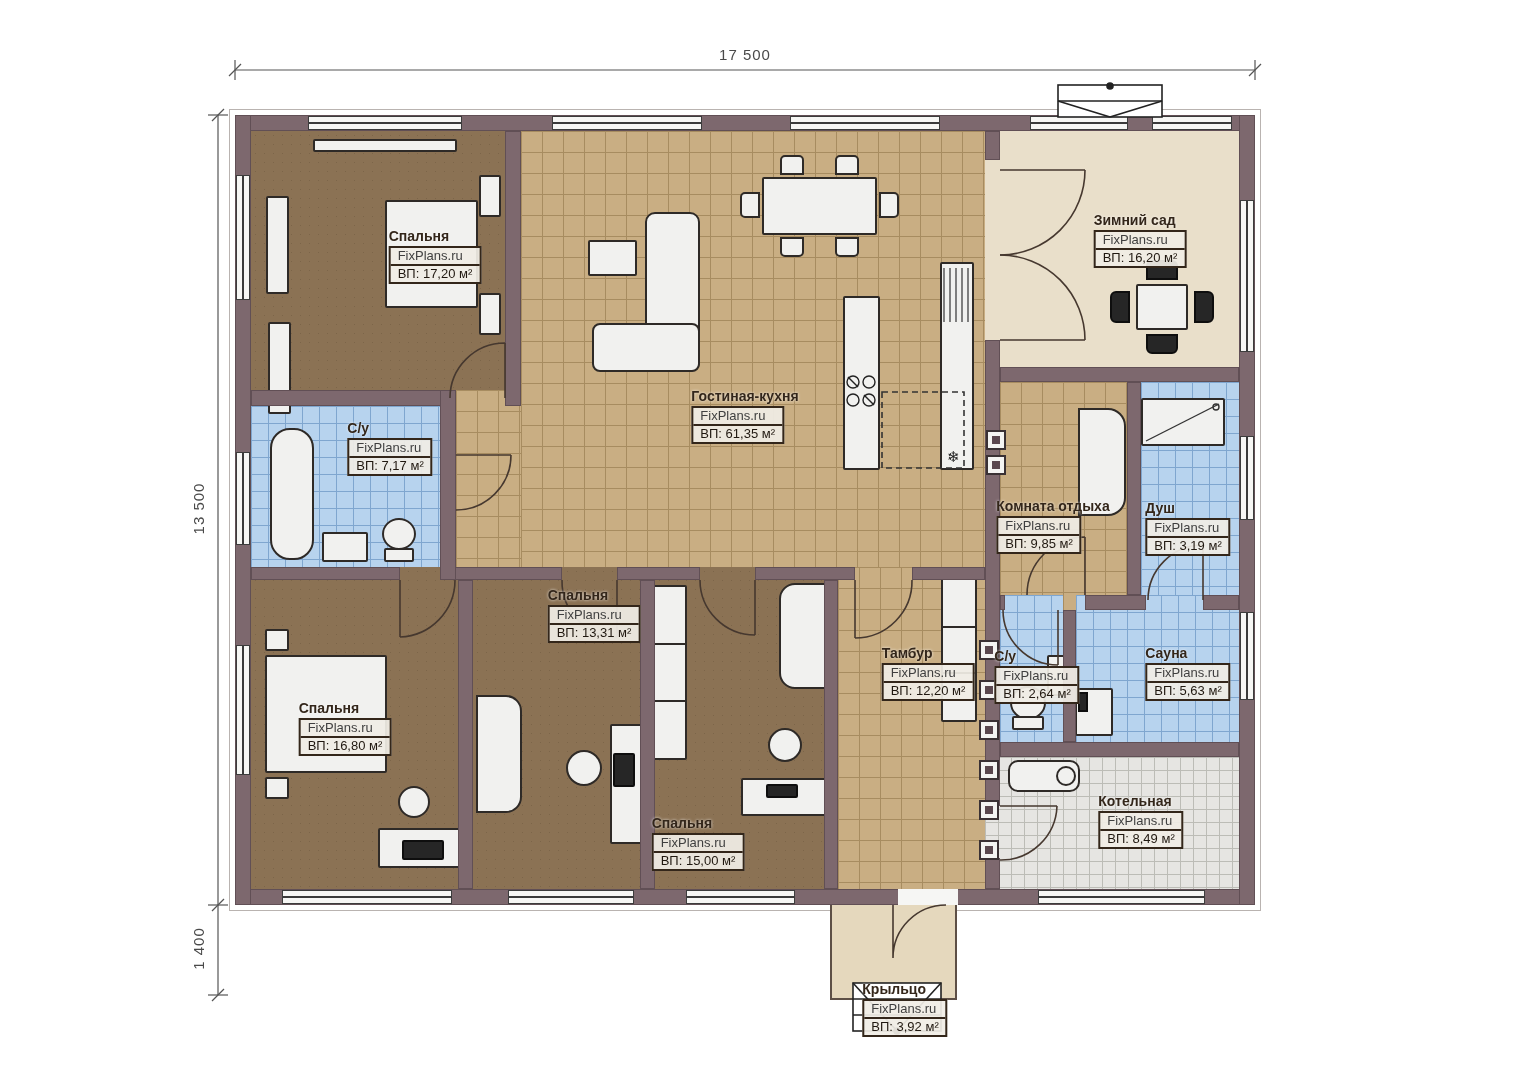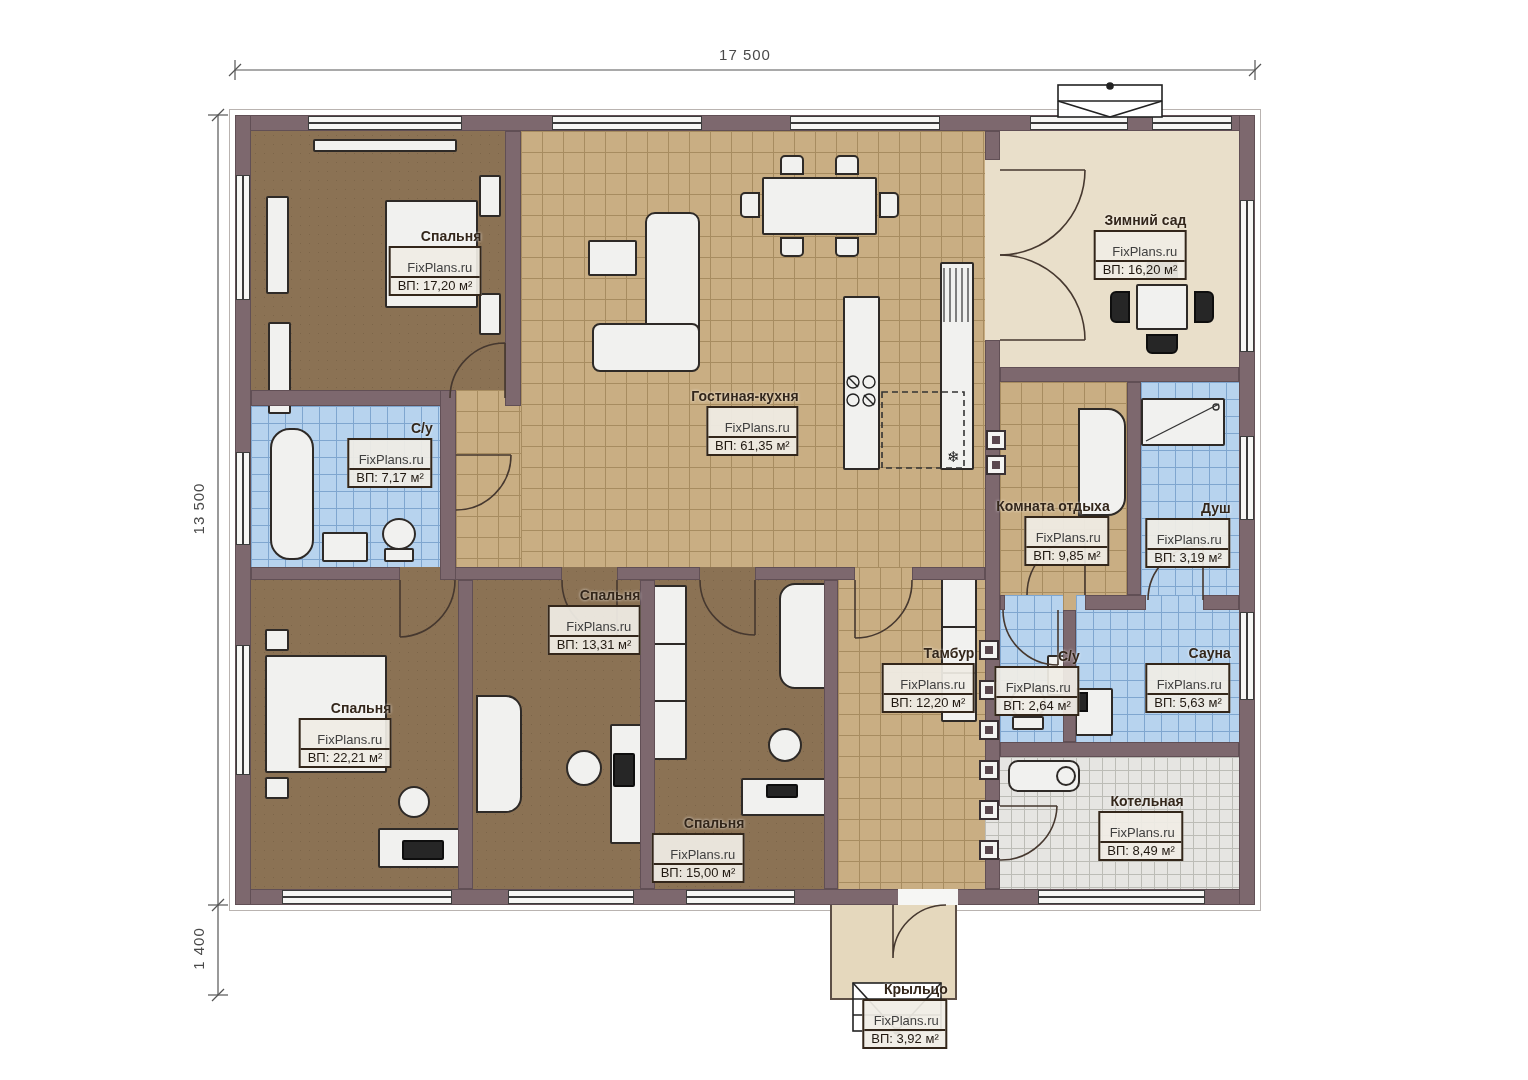--- a/index.html
+++ b/index.html
@@ -38,25 +38,25 @@
   .furn { position:absolute; background:#f1f1ef; border:2px solid #2e2a27;
     border-radius:2px; z-index:5; box-sizing:border-box; }
   .dark { background:#262626; border-color:#0e0e0e; }
   .ell { border-radius:50%; }
   .cells3 { background-image:linear-gradient(#2e2a27 0 0),linear-gradient(#2e2a27 0 0);
     background-size:100% 2px; background-position:0 33%,0 67%; background-repeat:no-repeat; }
   .niche { position:absolute; width:20px; height:20px; background:#f4f4f2;
     border:2px solid #3a3134; z-index:13; box-sizing:border-box;
     display:flex; align-items:center; justify-content:center; }
   .niche::after { content:""; width:8px; height:8px; background:#5a474e; display:block; }
-  .rlabel { position:absolute; transform:translate(-50%,0); text-align:right; z-index:30; }
+  .rlabel { position:absolute; transform:translate(-50%,0); text-align:left; z-index:30; }
   .rname { font-weight:bold; font-size:14px; color:#33261a; white-space:nowrap;
     text-shadow:0 0 3px rgba(255,255,255,.85); margin-bottom:2px; }
   .rbox { display:inline-block; border:2px solid #33261a; background:rgba(240,237,229,.93); }
-  .rbox .brand { padding:12px 7px 1px; border-bottom:2px solid #33261a;
+  .rbox .brand { padding:0 7px 1px; border-bottom:2px solid #33261a;
     font-size:13px; color:#3f3f3f; white-space:nowrap; }
   .rbox .area { padding:0 7px 1px; font-size:13px; color:#201810; white-space:nowrap; }
   .dim { position:absolute; font-size:15px; color:#4a4a4a; width:110px;
     text-align:center; z-index:35; letter-spacing:1px; }
   .rot { transform:rotate(-90deg); }
   .freezer { position:absolute; z-index:14; font-size:15px; color:#222; }
   svg.overlay { position:absolute; left:0; top:0; z-index:20; pointer-events:none; }
 </style>
 </head>
 <body>
@@ -311,21 +311,21 @@
       <div class="area">ВП: 3,19 м²</div></div>
   </div>
   <div class="rlabel" style="left:594px;top:587px">
     <div class="rname">Спальня</div>
     <div class="rbox"><div class="brand">FixPlans.ru</div>
       <div class="area">ВП: 13,31 м²</div></div>
   </div>
   <div class="rlabel" style="left:345px;top:700px">
     <div class="rname">Спальня</div>
     <div class="rbox"><div class="brand">FixPlans.ru</div>
-      <div class="area">ВП: 22,21 м²</div></div>
+      <div class="area">ВП: 16,80 м²</div></div>
   </div>
   <div class="rlabel" style="left:698px;top:815px">
     <div class="rname">Спальня</div>
     <div class="rbox"><div class="brand">FixPlans.ru</div>
       <div class="area">ВП: 15,00 м²</div></div>
   </div>
   <div class="rlabel" style="left:928px;top:645px">
     <div class="rname">Тамбур</div>
     <div class="rbox"><div class="brand">FixPlans.ru</div>
       <div class="area">ВП: 12,20 м²</div></div>

